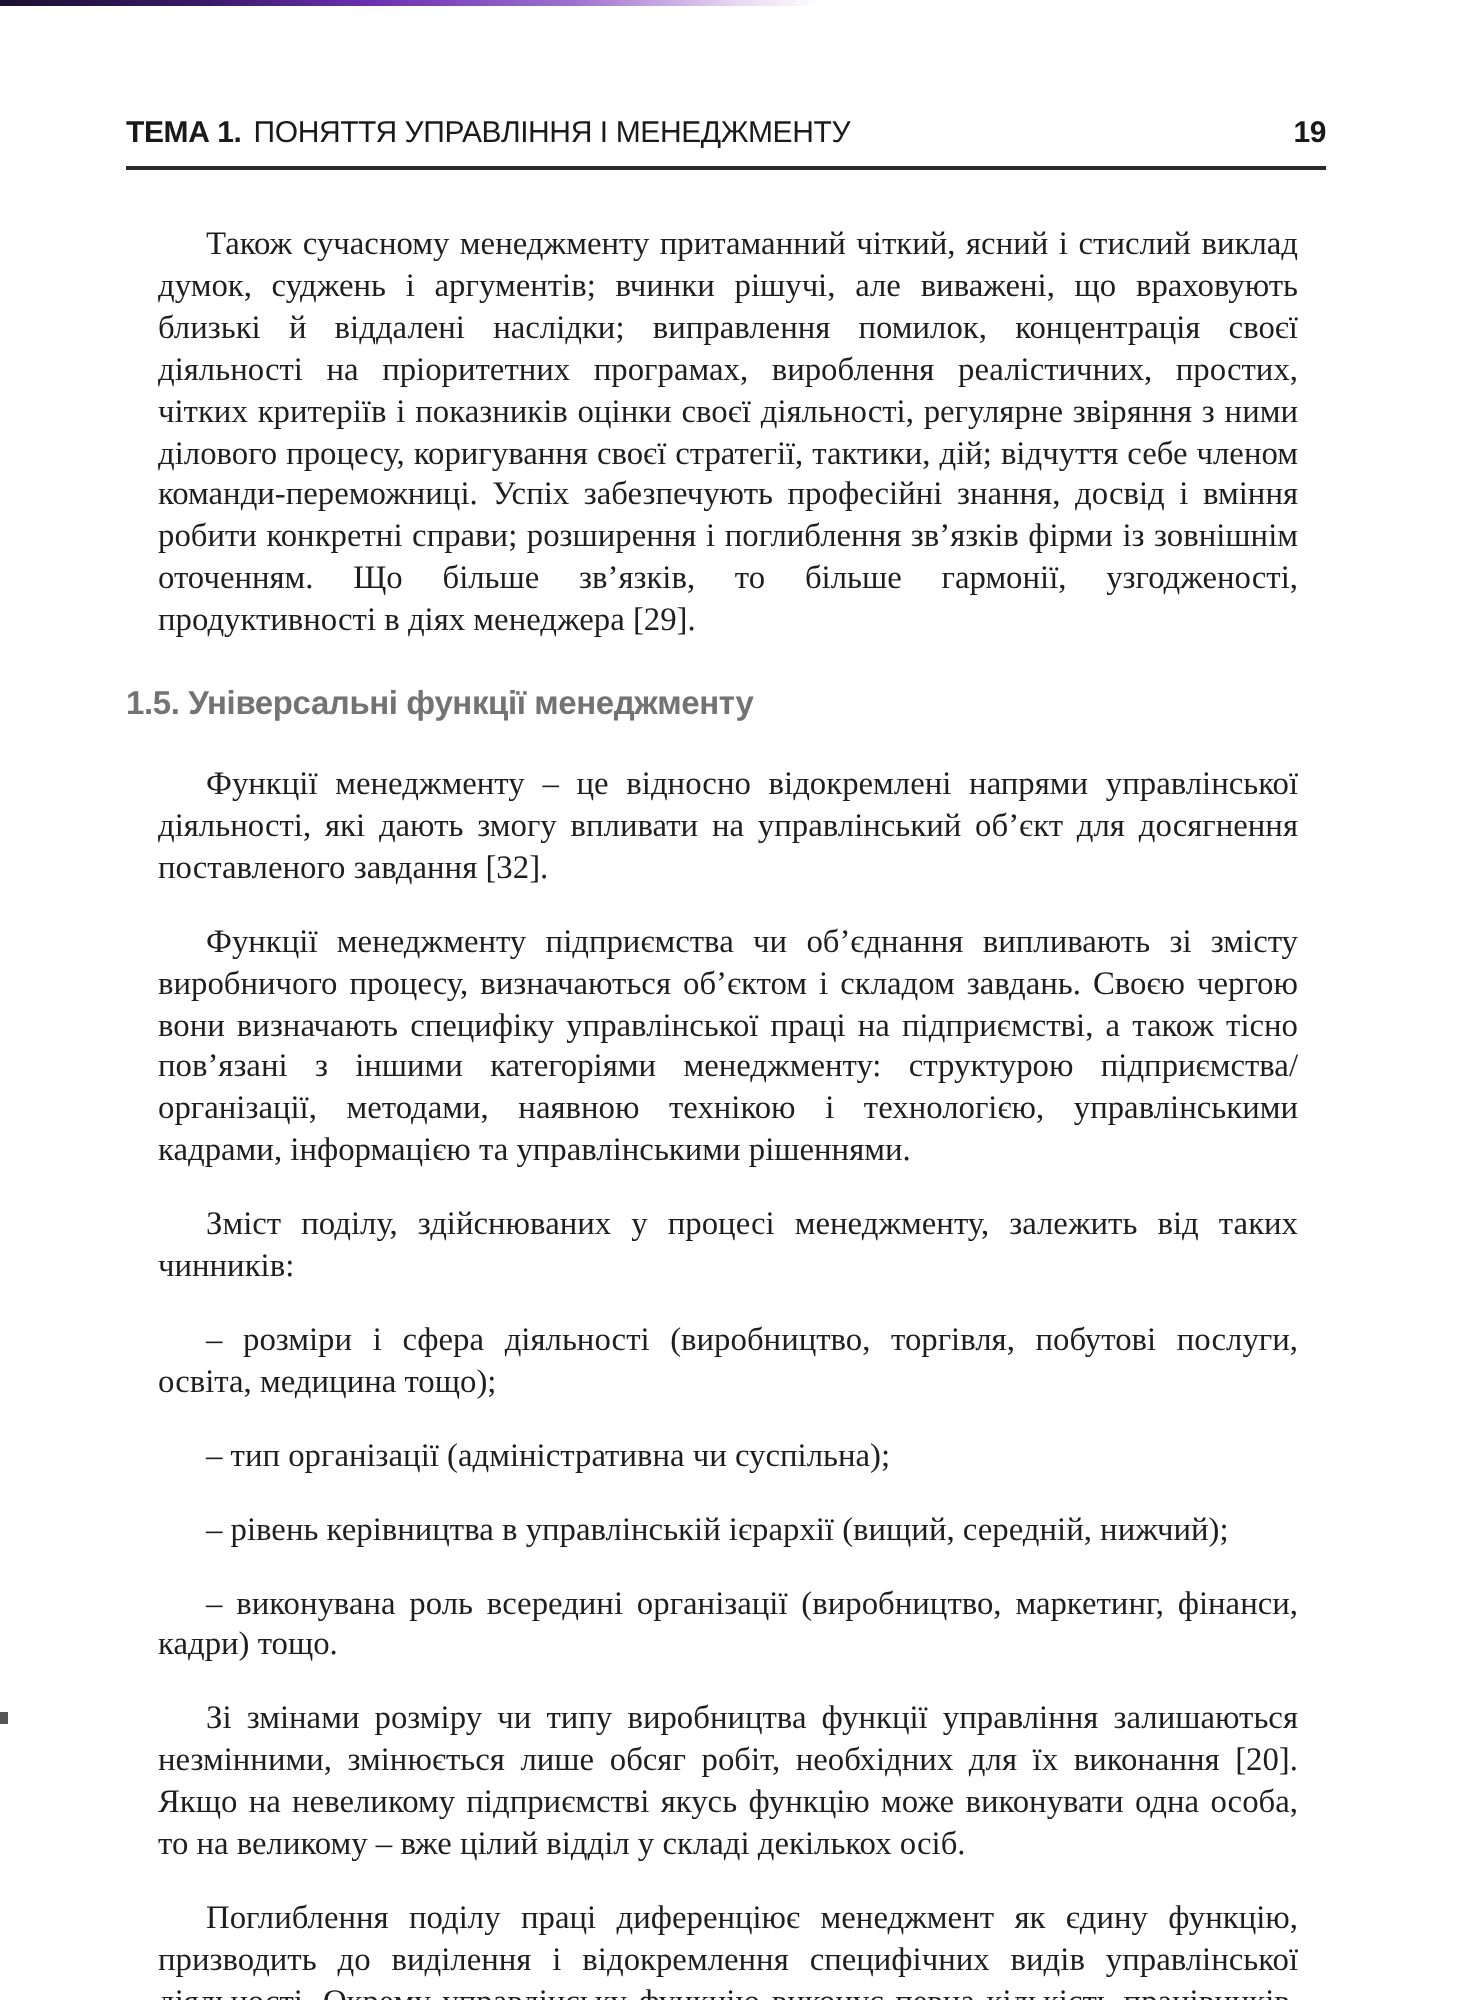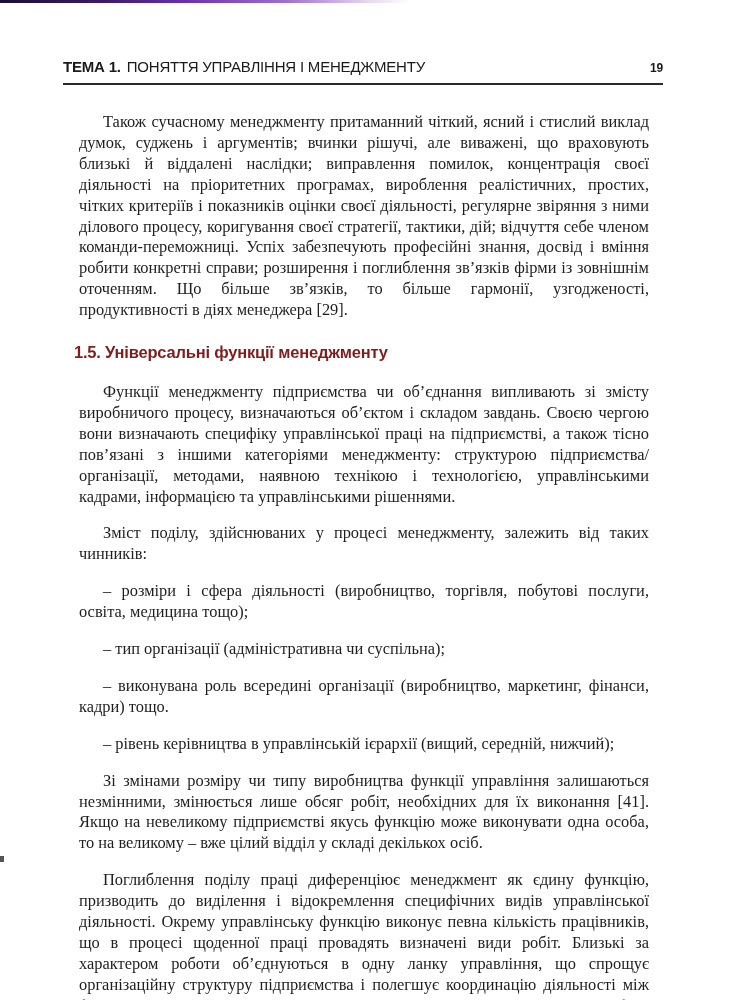--- a/index.html
+++ b/index.html
@@ -14,34 +14,34 @@
       background: linear-gradient(90deg, #1a1030 0%, #3a1a6a 25%, #6a30b0 45%, #a070d0 70%, #e8d8f0 90%, rgba(255,255,255,0) 100%);
     }
     .running-head {
       position: absolute; left: 63px; top: 58px; width: 600px; height: 22px;
       display: flex; justify-content: space-between; align-items: baseline;
       font-family: "Liberation Sans", "DejaVu Sans", sans-serif;
       font-size: 15px; color: #1a1a1a; letter-spacing: -0.2px;
     }
     .running-head .tema { font-weight: bold; }
     .running-head .title { font-weight: normal; margin-left: 6px; }
-    .running-head .pagenum { font-weight: bold; font-size: 12px; }
+    .running-head .pagenum { font-weight: bold; font-size: 15px; }
     .head-rule {
       position: absolute; left: 63px; top: 83px; width: 600px; height: 2px;
       background: #2a2a2a;
     }
     .body-text {
       position: absolute; left: 63px; top: 96px; width: 602px;
       font-size: 16.4px; line-height: 20.9px; text-align: justify;
     }
     .body-text p { margin: 16px; text-indent: 24px; }
     .section-heading {
       font-family: "Liberation Sans", "DejaVu Sans", sans-serif;
-      font-weight: bold; font-size: 16.5px; color: #7f1d1d;
-      margin: 21px 0 19px 11px; text-indent: 0; letter-spacing: -0.2px;
+      font-weight: bold; font-size: 16.5px; color: #737373;
+      margin: 21px 0 19px 0; text-indent: 0; letter-spacing: -0.2px;
     }
     .list-item { text-indent: 24px; }
     .edge-mark {
       position: absolute; left: 0; top: 856px; width: 4px; height: 6px; background: #555;
     }
   </style>
 </head>
 <body>
 
 <div class="top-bar"></div>
@@ -52,25 +52,26 @@
   </span>
   <span class="pagenum">19</span>
 </div>
 <div class="head-rule"></div>
 
 <div class="body-text">
   <p>Також сучасному менеджменту притаманний чіткий, ясний і стислий виклад думок, суджень і аргументів; вчинки рішучі, але виважені, що враховують близькі й віддалені наслідки; виправлення помилок, концентрація своєї діяльності на пріоритетних програмах, вироблення реалістичних, простих, чітких критеріїв і показників оцінки своєї діяльності, регулярне звіряння з ними ділового процесу, коригування своєї стратегії, тактики, дій; відчуття себе членом команди-переможниці. Успіх забезпечують професійні знання, досвід і вміння робити конкретні справи; розширення і поглиблення зв’язків фірми із зовнішнім оточенням. Що більше зв’язків, то більше гармонії, узгодженості, продуктивності в діях менеджера [29].</p>
 
   <div class="section-heading">1.5. Універсальні функції менеджменту</div>
 
+  <p>Функції менеджменту – це відносно відокремлені напрями управлінської діяльності, які дають змогу впливати на управлінський об’єкт для досягнення поставленого завдання [32].</p>
   <p>Функції менеджменту підприємства чи об’єднання випливають зі змісту виробничого процесу, визначаються об’єктом і складом завдань. Своєю чергою вони визначають специфіку управлінської праці на підприємстві, а також тісно пов’язані з іншими категоріями менеджменту: структурою підприємства/організації, методами, наявною технікою і технологією, управлінськими кадрами, інформацією та управлінськими рішеннями.</p>
   <p>Зміст поділу, здійснюваних у процесі менеджменту, залежить від таких чинників:</p>
 
   <p class="list-item">– розміри і сфера діяльності (виробництво, торгівля, побутові послуги, освіта, медицина тощо);</p>
   <p class="list-item">– тип організації (адміністративна чи суспільна);</p>
+  <p class="list-item">– рівень керівництва в управлінській ієрархії (вищий, середній, нижчий);</p>
   <p class="list-item">– виконувана роль всередині організації (виробництво, маркетинг, фінанси, кадри) тощо.</p>
-  <p class="list-item">– рівень керівництва в управлінській ієрархії (вищий, середній, нижчий);</p>
 
-  <p>Зі змінами розміру чи типу виробництва функції управління залишаються незмінними, змінюється лише обсяг робіт, необхідних для їх виконання [41]. Якщо на невеликому підприємстві якусь функцію може виконувати одна особа, то на великому – вже цілий відділ у складі декількох осіб.</p>
+  <p>Зі змінами розміру чи типу виробництва функції управління залишаються незмінними, змінюється лише обсяг робіт, необхідних для їх виконання [20]. Якщо на невеликому підприємстві якусь функцію може виконувати одна особа, то на великому – вже цілий відділ у складі декількох осіб.</p>
   <p>Поглиблення поділу праці диференціює менеджмент як єдину функцію, призводить до виділення і відокремлення специфічних видів управлінської діяльності. Окрему управлінську функцію виконує певна кількість працівників, що в процесі щоденної праці провадять визначені види робіт. Близькі за характером роботи об’єднуються в одну ланку управління, що спрощує організаційну структуру підприємства і полегшує координацію діяльності між функціональними підрозділами апарату управління підприємства. Специфіка розподілу та виконання функцій менеджменту підрозділами визначає тип організаційної структури підприємства (лінійна, функціональна чи змішана).</p>
 </div>
 
 <div class="edge-mark"></div>
 
 </body></html>

